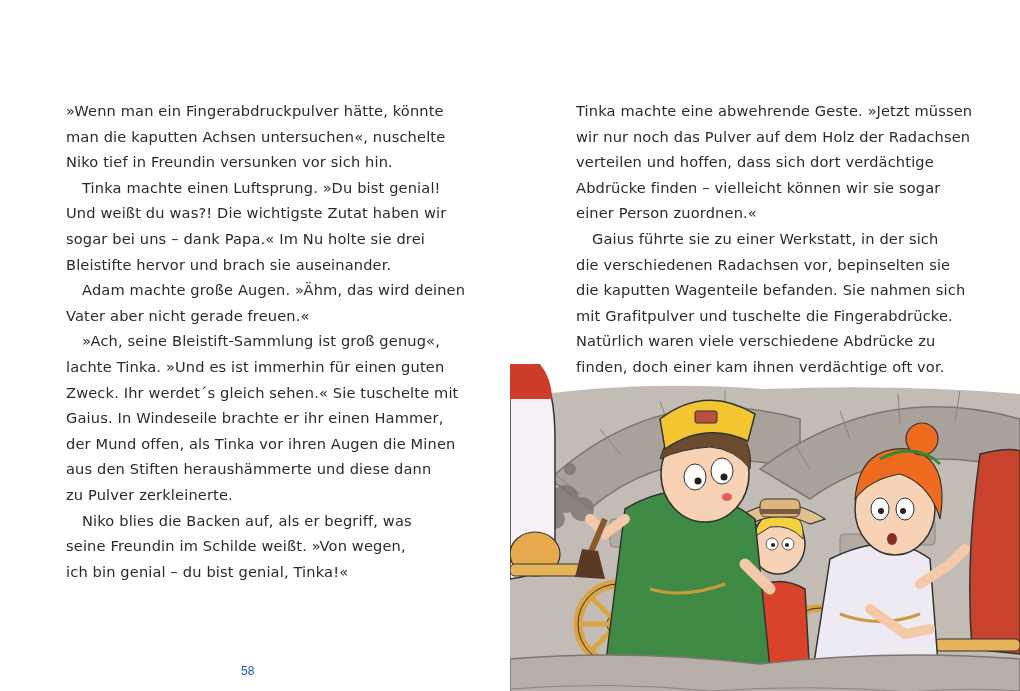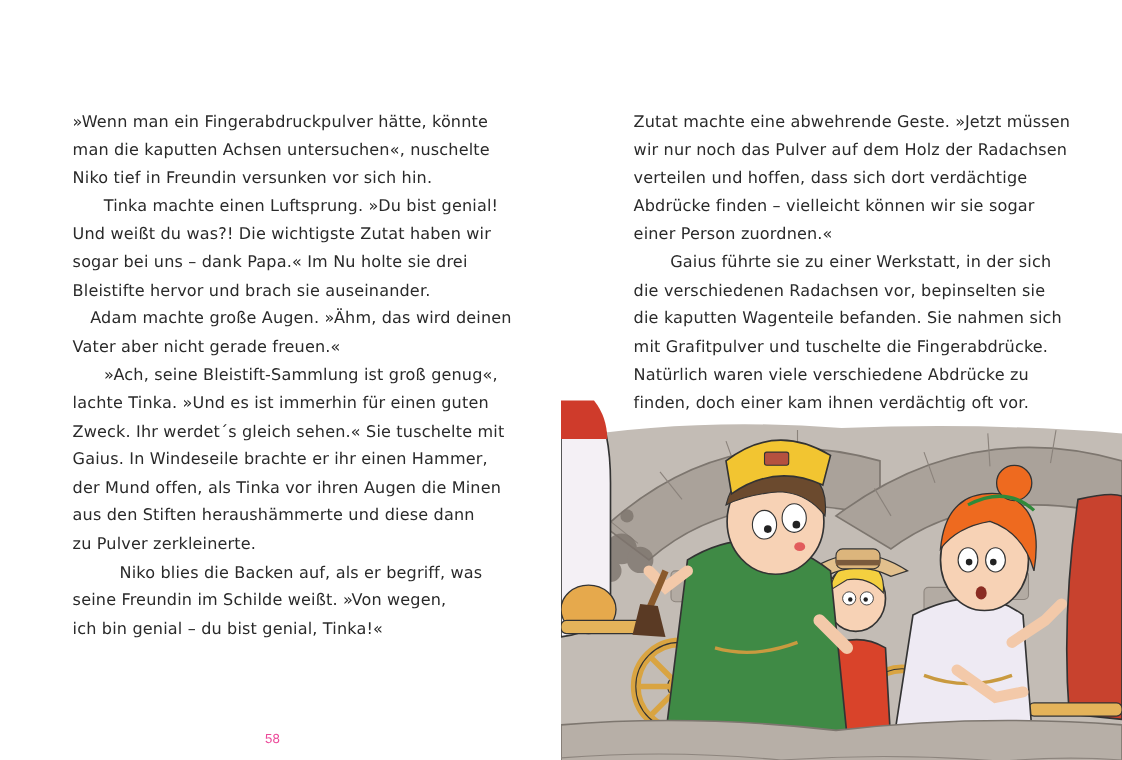--- a/index.html
+++ b/index.html
@@ -10,23 +10,23 @@
   .page { position: absolute; top: 0; height: 691px; margin-top: 24px; }
   .page-left { left: 0; width: 510px; }
   .page-right { left: 510px; width: 510px; }
   .text-block {
     position: absolute; color: #2a2a2a; font-size: 14.6px; line-height: 25.6px;
     letter-spacing: 0.15px; white-space: nowrap;
   }
   .left-text { left: 66px; top: 74px; }
   .right-text { left: 66px; top: 74px; }
   .line { display: block; height: 25.6px; }
-  .indent { padding-left: 16px; text-align: center; }
+  .indent { padding-left: 16px; }
   .page-number {
-    position: absolute; left: 241px; top: 640px; color: #ec4899; font-size: 12px;
+    position: absolute; left: 241px; top: 640px; color: #1d4ed8; font-size: 12px;
     font-family: "Liberation Sans", sans-serif;
   }
   .illustration { position: absolute; left: 0; top: 335px; width: 510px; height: 356px; }
   .illustration svg { display: block; width: 510px; height: 356px; }
 </style>
 </head>
 <body>
 
 <div class="page page-left">
   <div class="text-block left-text">
@@ -53,31 +53,31 @@
 
     <span class="line indent">Niko blies die Backen auf, als er begriff, was</span>
     <span class="line">seine Freundin im Schilde weißt. »Von wegen,</span>
     <span class="line">ich bin genial – du bist genial, Tinka!«</span>
   </div>
   <div class="page-number">58</div>
 </div>
 
 <div class="page page-right">
   <div class="text-block right-text">
-    <span class="line">Zutat machte eine abwehrende Geste. »Jetzt müssen</span>
+    <span class="line">Tinka machte eine abwehrende Geste. »Jetzt müssen</span>
     <span class="line">wir nur noch das Pulver auf dem Holz der Radachsen</span>
     <span class="line">verteilen und hoffen, dass sich dort verdächtige</span>
     <span class="line">Abdrücke finden – vielleicht können wir sie sogar</span>
     <span class="line">einer Person zuordnen.«</span>
     <span class="line indent">Gaius führte sie zu einer Werkstatt, in der sich</span>
     <span class="line">die verschiedenen Radachsen vor, bepinselten sie</span>
     <span class="line">die kaputten Wagenteile befanden. Sie nahmen sich</span>
     <span class="line">mit Grafitpulver und tuschelte die Fingerabdrücke.</span>
     <span class="line">Natürlich waren viele verschiedene Abdrücke zu</span>
-    <span class="line">finden, doch einer kam ihnen verdächtig oft vor.</span>
+    <span class="line">finden, doch einer kam ihnen verdächtige oft vor.</span>
   </div>
 
   <div class="illustration">
     <svg viewBox="0 0 510 356" xmlns="http://www.w3.org/2000/svg">
 
       <path d="M0 40 Q120 20 255 30 Q390 25 510 35 L510 356 L0 356 Z" fill="#c3bcb5"></path>
 
       <path d="M40 120 Q150 20 290 60 L290 110 Q160 80 80 150 Z" fill="#aaa29a" stroke="#7d766f" stroke-width="1.5"></path>
       <path d="M250 110 Q370 20 510 60 L510 110 Q380 80 300 140 Z" fill="#aaa29a" stroke="#7d766f" stroke-width="1.5"></path>
       <g stroke="#8a827b" stroke-width="1" fill="none">

